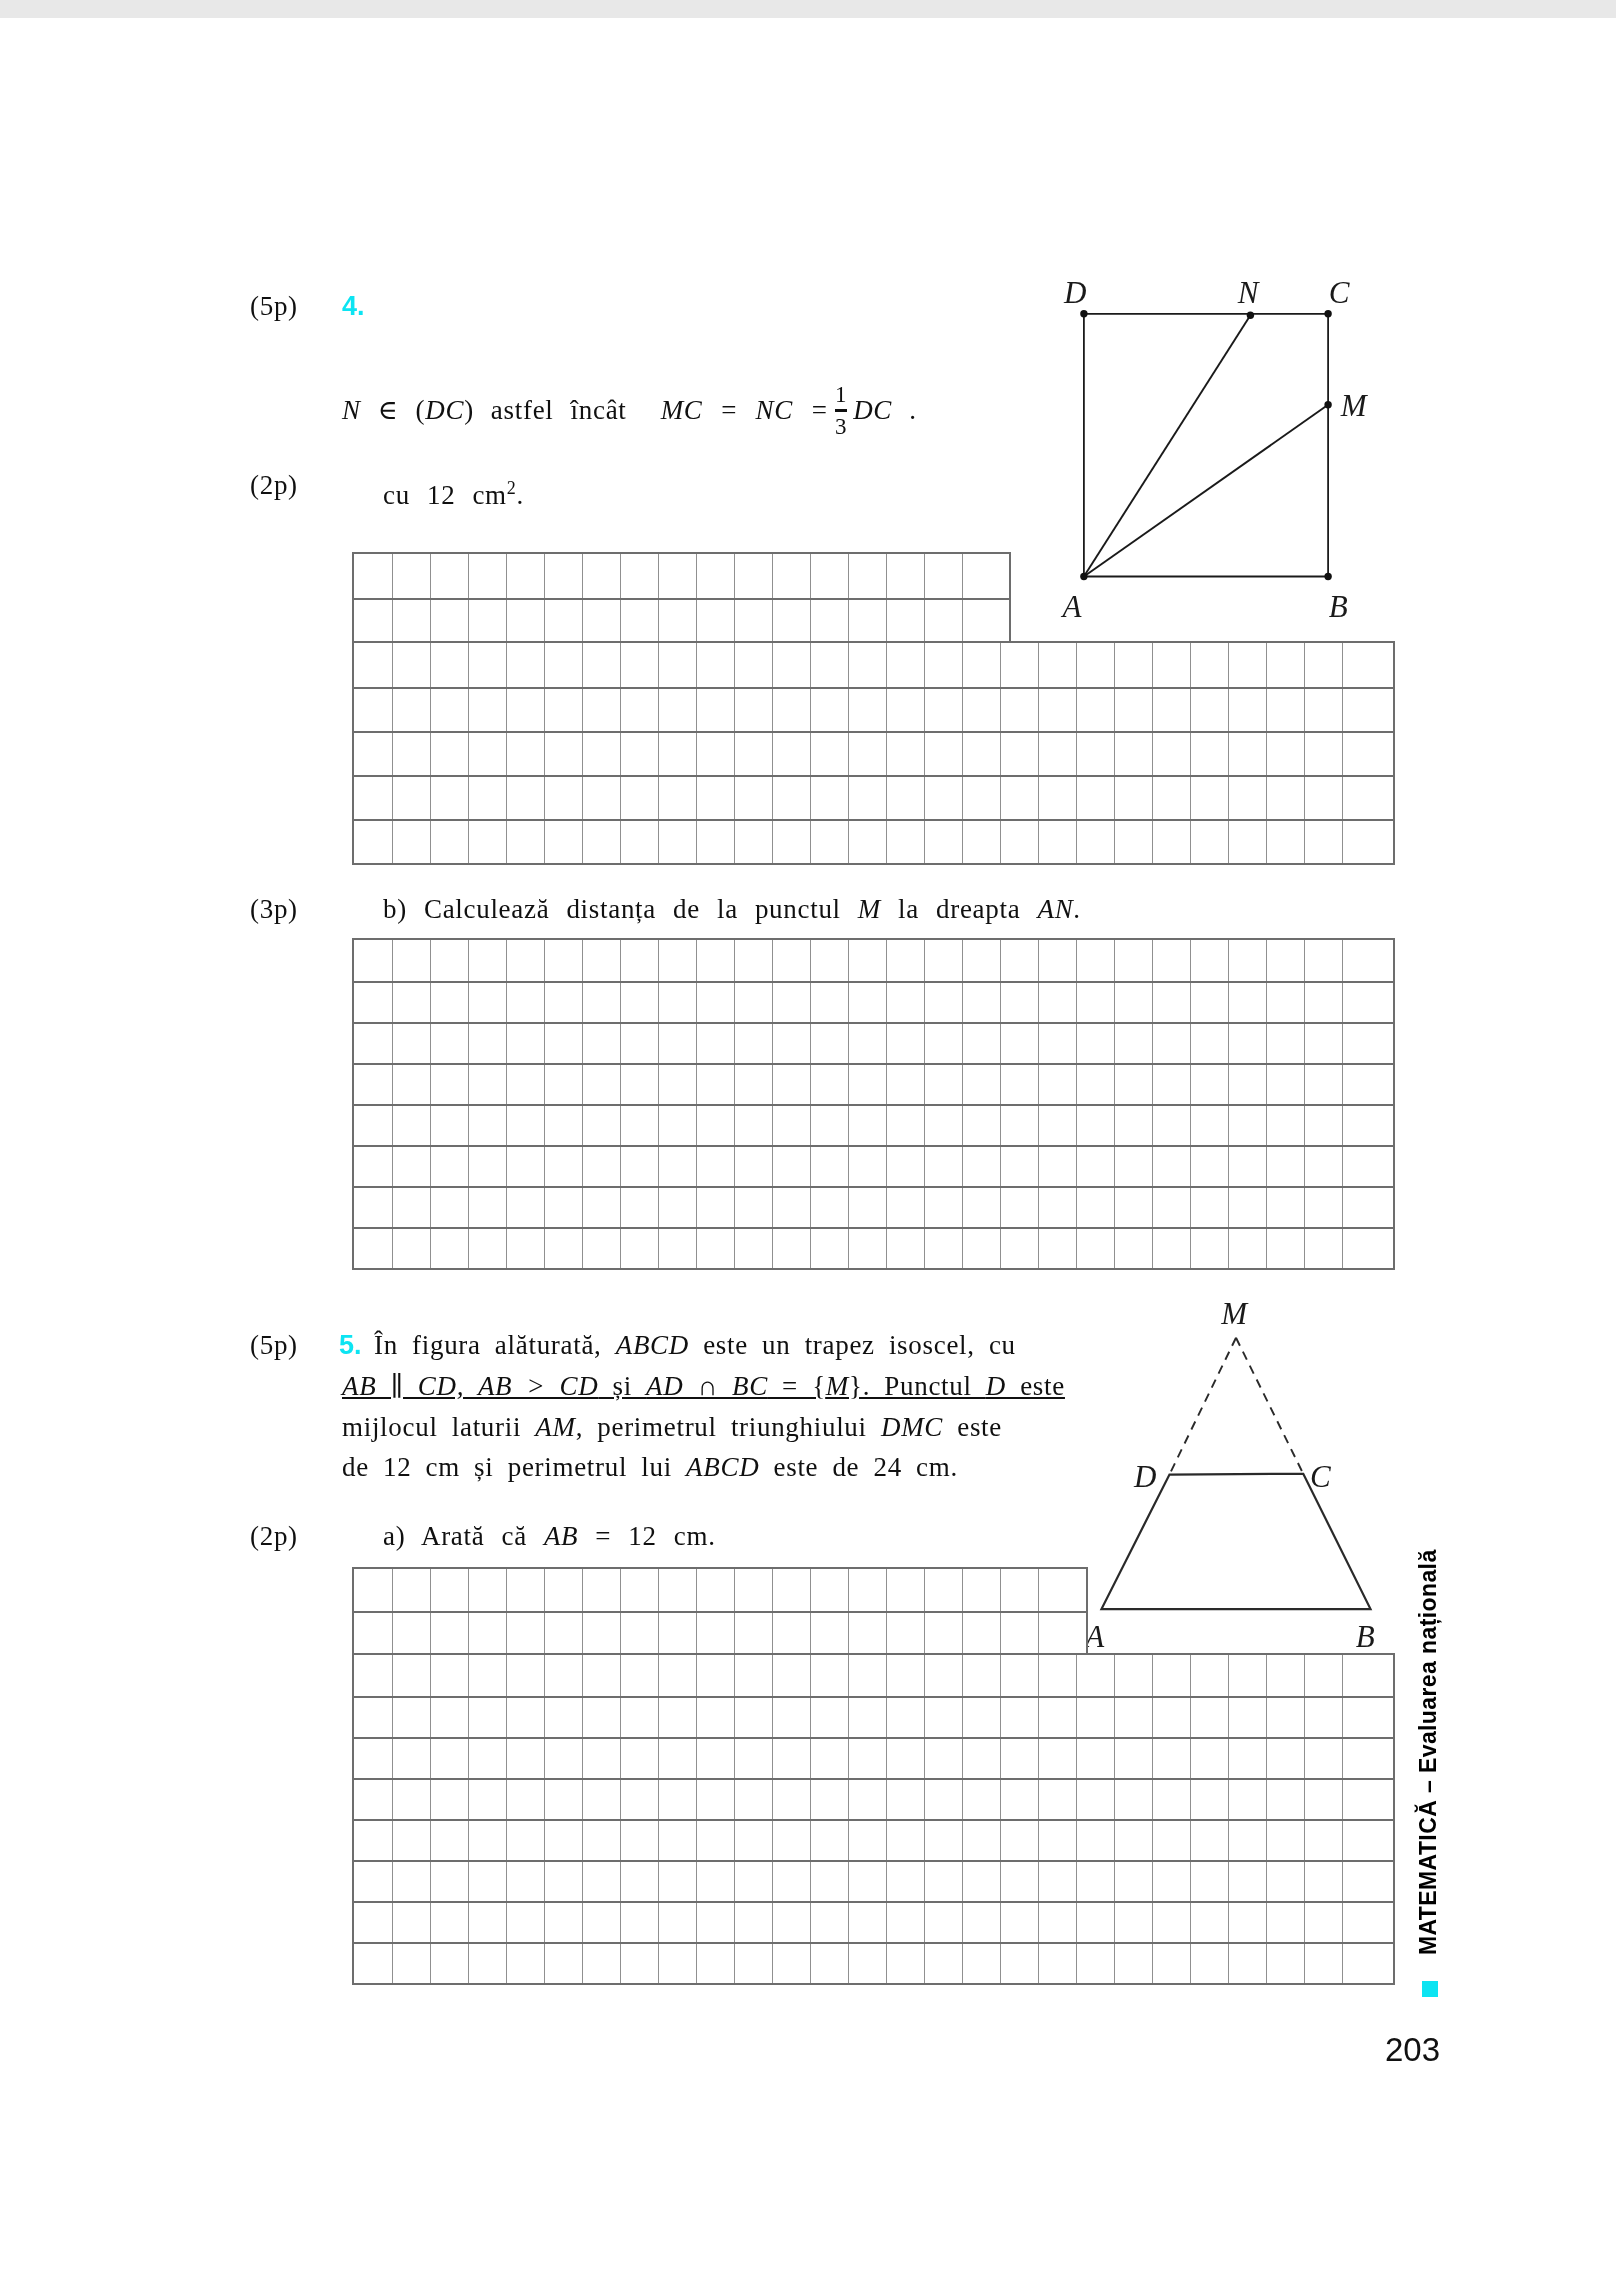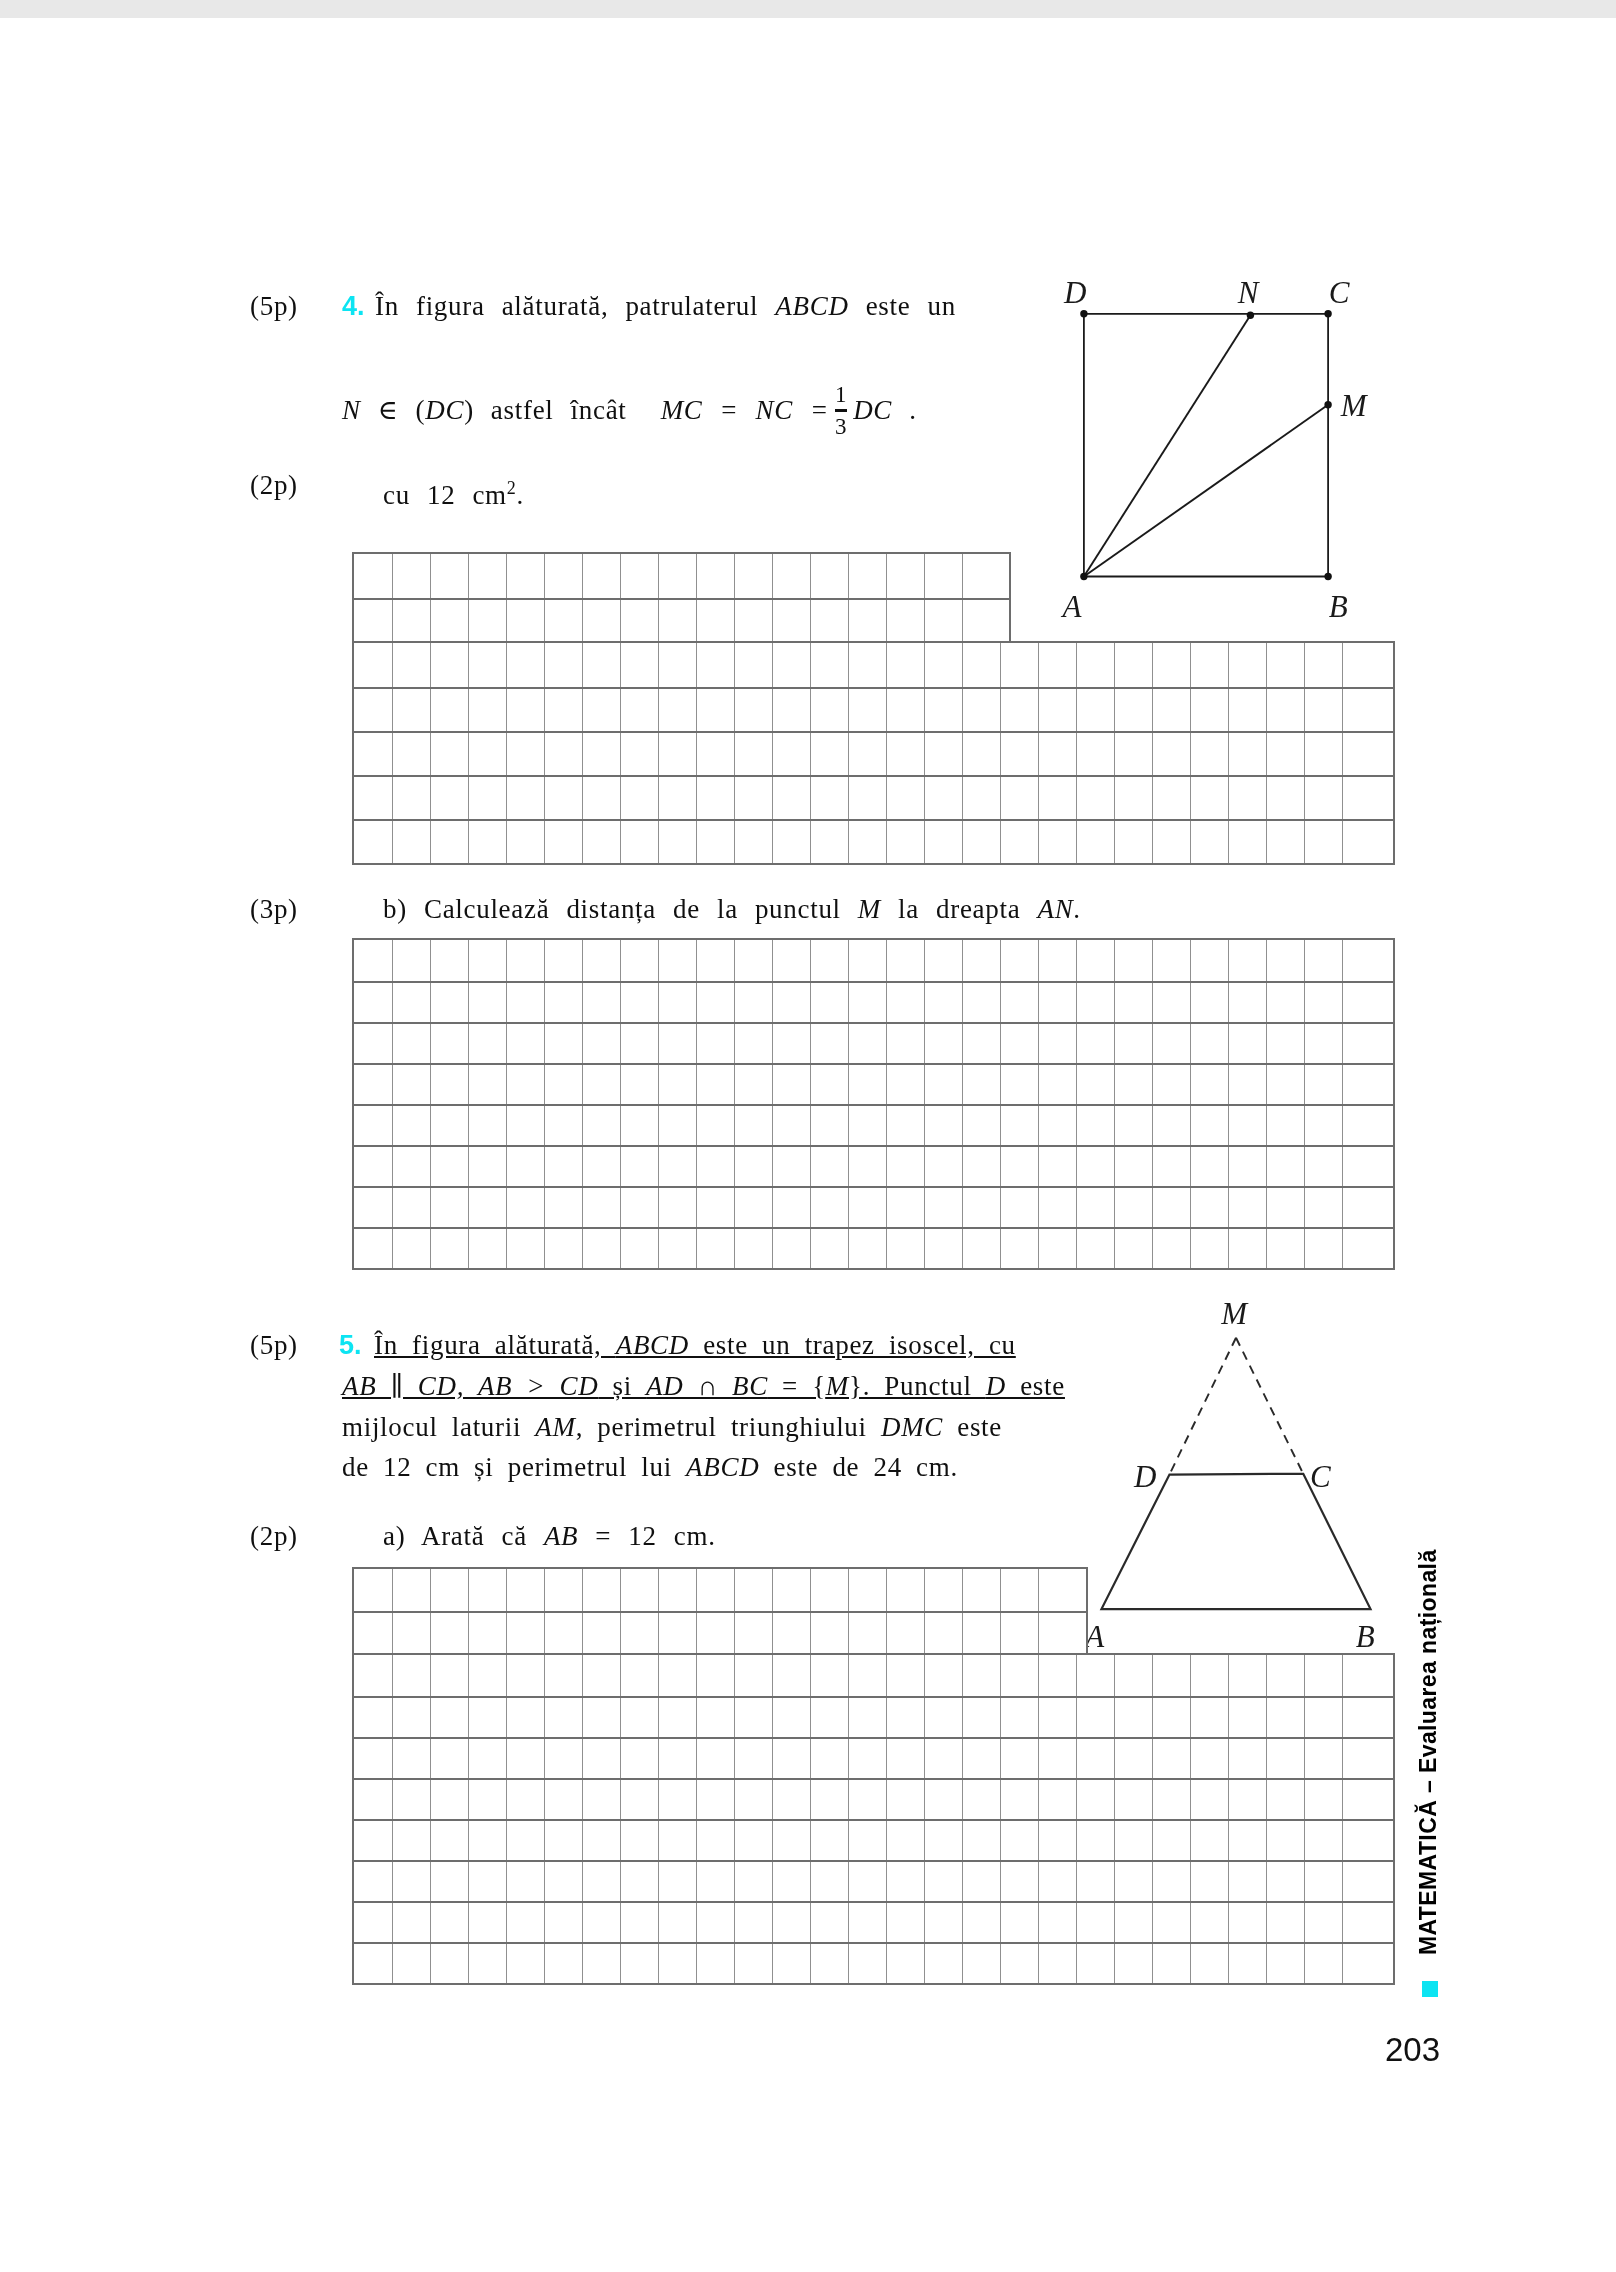--- a/index.html
+++ b/index.html
@@ -45,21 +45,20 @@
     font-family:"Liberation Sans","DejaVu Sans",sans-serif;font-size:33px;color:#111;
   }
 </style>
 </head>
 <body>
 
 <div class="page">
 
   <div class="abs tline" style="left:250px;top:272px;"><span>(5p)</span></div>
   <div class="abs tline qnum" style="left:342px;top:272px;">4.</div>
-  <div class="abs tline" style="left:375px;top:272px;"><span>În figura alăturată, patrulaterul </span><span class="it">ABCD</span><span> este un</span></div>
   <div class="abs tline mline" style="left:342px;top:348px;">
     <span class="it">N</span>
       <span> ∈ (</span>
       <span class="it">DC</span>
       <span>) astfel încât  </span>
       <span class="it">MC = NC =</span>
       <span class="frac"><span>1</span><span class="fbar"></span><span>3</span></span>
       <span class="it">DC</span>
       <span> .</span>
   </div>
@@ -506,21 +505,21 @@
         <div class="gcell"></div>
         <div class="gcell"></div>
         <div class="gcell"></div>
         <div class="gcell"></div>
         <div class="gcell"></div>
       </div>
     </div>
 
   <div class="abs tline p5ws" style="left:250px;top:1311px;"><span>(5p)</span></div>
   <div class="abs tline qnum" style="left:339px;top:1311px;">5.</div>
-  <div class="abs tline p5ws" style="left:374px;top:1311px;text-decoration:underline;"><span>În figura alăturată, </span><span class="it">ABCD</span><span> este un trapez isoscel, cu</span></div>
+  <div class="abs tline p5ws" style="left:374px;top:1311px;"><span>În figura alăturată, </span><span class="it">ABCD</span><span> este un trapez isoscel, cu</span></div>
   <div class="abs tline p5ws" style="left:342px;top:1352px;text-decoration:underline;"><span class="it">AB ∥ CD, AB &gt; CD</span><span> și </span><span class="it">AD ∩ BC</span><span> = {</span><span class="it">M</span><span>}. Punctul </span><span class="it">D</span><span> este</span></div>
   <div class="abs tline p5ws" style="left:342px;top:1393px;"><span>mijlocul laturii </span><span class="it">AM</span><span>, perimetrul triunghiului </span><span class="it">DMC</span><span> este</span></div>
   <div class="abs tline p5ws" style="left:342px;top:1433px;"><span>de 12 cm și perimetrul lui </span><span class="it">ABCD</span><span> este de 24 cm.</span></div>
 
   <svg class="figsvg" style="left:1066px;top:1273px;" width="340" height="370" viewBox="0 0 460 500">
     <line x1="230" y1="63" x2="140" y2="248" stroke="#2a2a2a" stroke-width="2.6" stroke-dasharray="12,9"></line>
     <line x1="230" y1="63" x2="321" y2="247" stroke="#2a2a2a" stroke-width="2.6" stroke-dasharray="12,9"></line>
     <polygon points="140,248 321,247 412,430 48,430" fill="none" stroke="#2a2a2a" stroke-width="3"></polygon>
     <text x="210" y="45" class="figlabel">M</text>
     <text x="92" y="265" class="figlabel">D</text>

